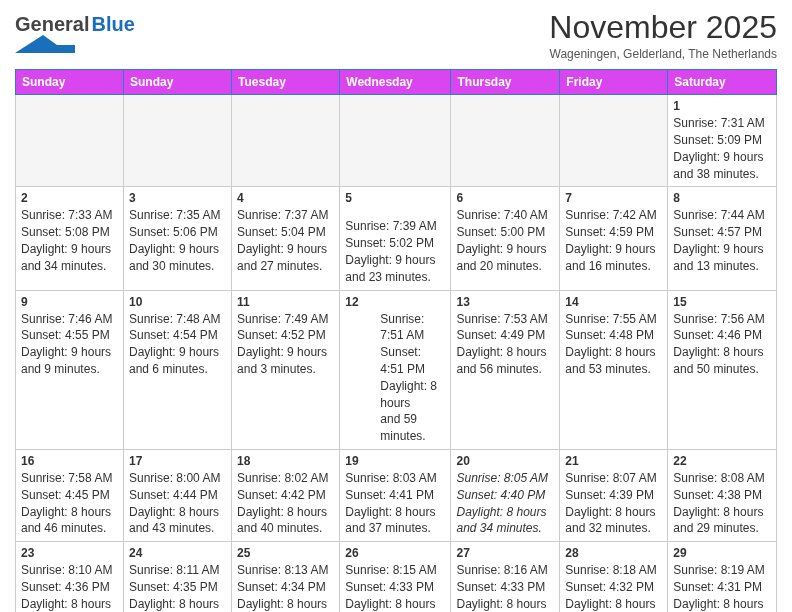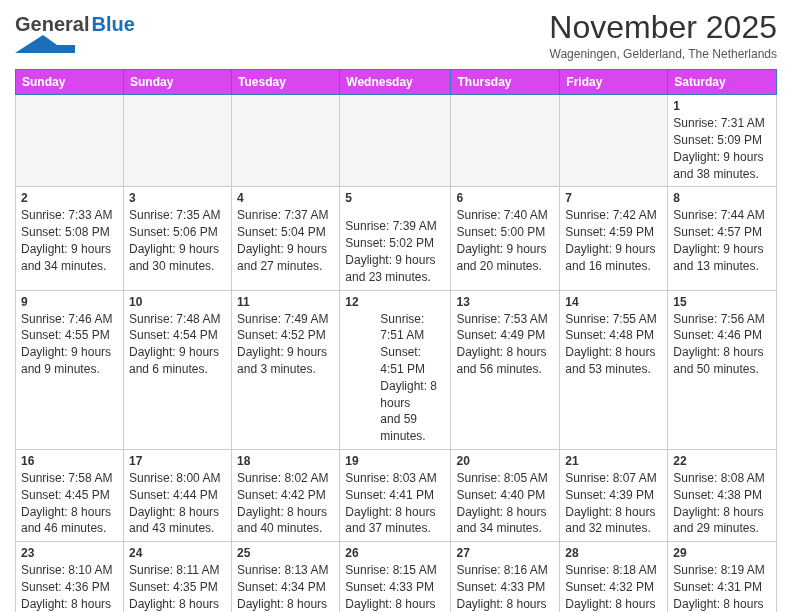--- a/index.html
+++ b/index.html
@@ -263,21 +263,21 @@
           </td>
           <td>
             <span class="day-number">19</span>
             <div class="day-info" style="white-space: pre-line;">Sunrise: 8:03 AM
 Sunset: 4:41 PM
 Daylight: 8 hours
 and 37 minutes.</div>
           </td>
           <td>
             <span class="day-number">20</span>
-            <div class="day-info" style="white-space: pre-line;">Sunrise: 8:05 AM
+            <div class="day-info" style="white-space: pre-line; font-style: italic;">Sunrise: 8:05 AM
 Sunset: 4:40 PM
 Daylight: 8 hours
 and 34 minutes.</div>
           </td>
           <td>
             <span class="day-number">21</span>
             <div class="day-info" style="white-space: pre-line;">Sunrise: 8:07 AM
 Sunset: 4:39 PM
 Daylight: 8 hours
 and 32 minutes.</div>

